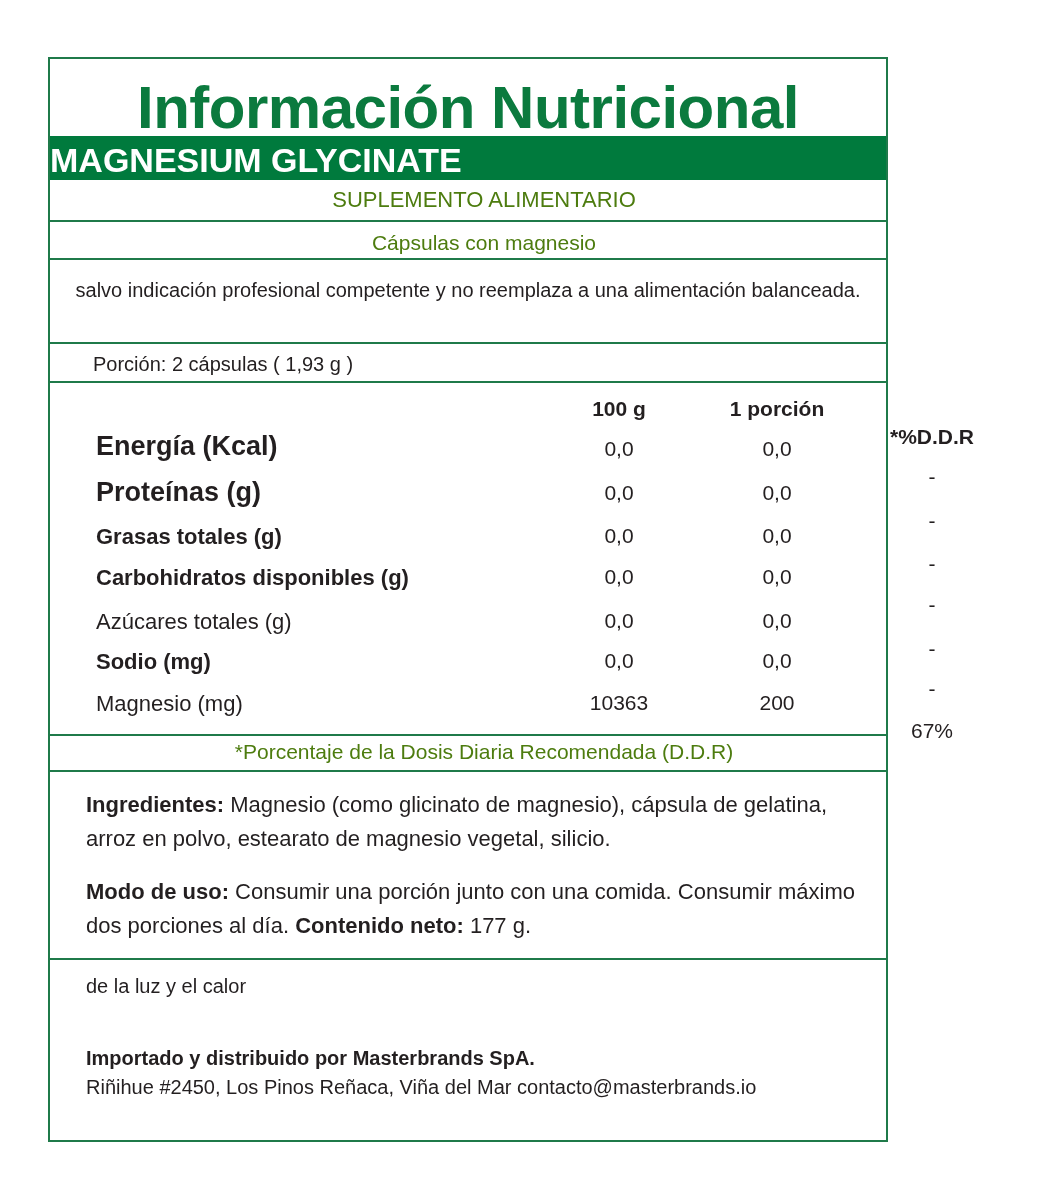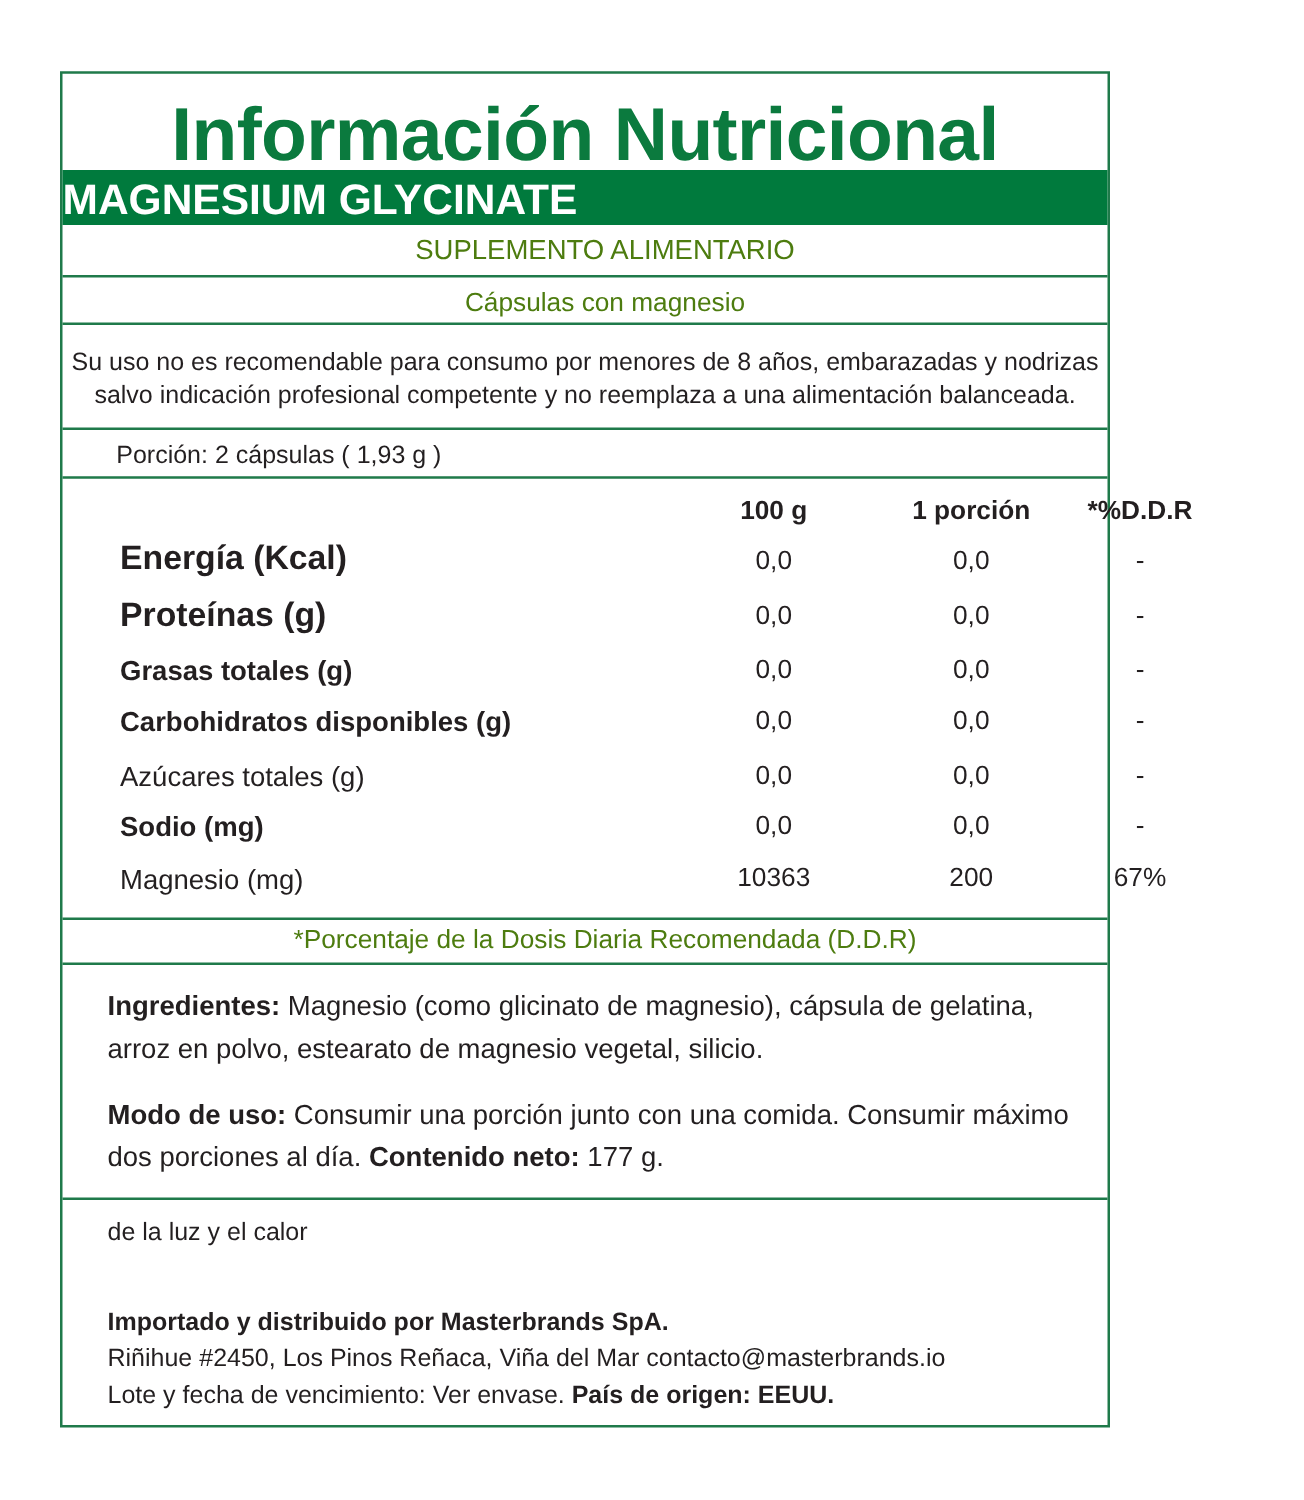--- a/index.html
+++ b/index.html
@@ -13,21 +13,21 @@
            color:#0b7a3e; letter-spacing:-0.5px; }
   .band { position:absolute; left:0; top:77px; width:100%; height:44px; background:#007a3d; }
   .band-text { left:0; width:100%; top:82px; font-size:34px; font-weight:bold;
                color:#ffffff; letter-spacing:0px; }
   .sub { left:0; width:100%; text-align:center; font-size:22px; color:#4d7c0f;margin-left:16px; }
   .warn { left:0; width:100%; text-align:center; font-size:20px; line-height:26px; }
   .small { font-size:20px; }
   .nutr-row { position:absolute; left:0; width:100%; height:40px; }
   .nutr-name { position:absolute; left:46px; white-space:nowrap; }
   .col { position:absolute; width:140px; text-align:center; font-size:21px; white-space:nowrap; }
-  .c1 { left:499px; } .c2 { left:657px; } .c3 { left:792px; }
+  .c1 { left:499px; } .c2 { left:657px; } .c3 { left:812px;margin-top:28px; }
   .hdr { font-weight:bold; font-size:21px; }
   .big { font-size:27px; font-weight:bold; }
   .med { font-size:22px; font-weight:bold; }
   .reg { font-size:22px; font-weight:normal; }
   .para { left:36px; font-size:22px; line-height:34px; white-space:nowrap; }
   .para b { font-weight:bold; }
   .para2 { left:36px; font-size:20px; line-height:29px; white-space:nowrap; }
 </style>
 </head>
 <body>
@@ -39,21 +39,20 @@
   <div class="band"></div>
   <div class="abs band-text">MAGNESIUM GLYCINATE</div>
 
   <div class="abs sub" style="top:128px;">SUPLEMENTO ALIMENTARIO</div>
   <div class="hline" style="top:161px;"></div>
 
   <div class="abs sub" style="top:172px; font-size:21px;">Cápsulas con magnesio</div>
   <div class="hline" style="top:199px;"></div>
 
   <div class="abs warn" style="top:218px;">
-    <div>Su uso no es recomendable para consumo por menores de 8  años, embarazadas y nodrizas</div>
     <div>salvo indicación profesional competente y no reemplaza a una alimentación balanceada.</div>
   </div>
   <div class="hline" style="top:283px;"></div>
 
   <div class="abs small" style="top:294px; left:43px;">Porción:  2 cápsulas ( 1,93 g )</div>
   <div class="hline" style="top:322px;"></div>
 
   <div>
     <div class="nutr-row" style="top:338px;">
       <div class="col c1 hdr">100 g</div>
@@ -127,16 +126,15 @@
 
   <div class="hline" style="top:899px;"></div>
 
   <div class="abs para2" style="top:913px;">
     <div><span> de la luz y el calor</span></div>
   </div>
 
   <div class="abs para2" style="top:985px;">
     <div><b>Importado y distribuido por Masterbrands SpA.</b></div>
     <div><span>Riñihue #2450, Los Pinos Reñaca, Viña del Mar contacto@masterbrands.io</span></div>
-    <div><span>Lote y fecha de vencimiento: Ver envase.  </span><b>País de origen: EEUU.</b></div>
   </div>
 
 </div>
 
 </body></html>

